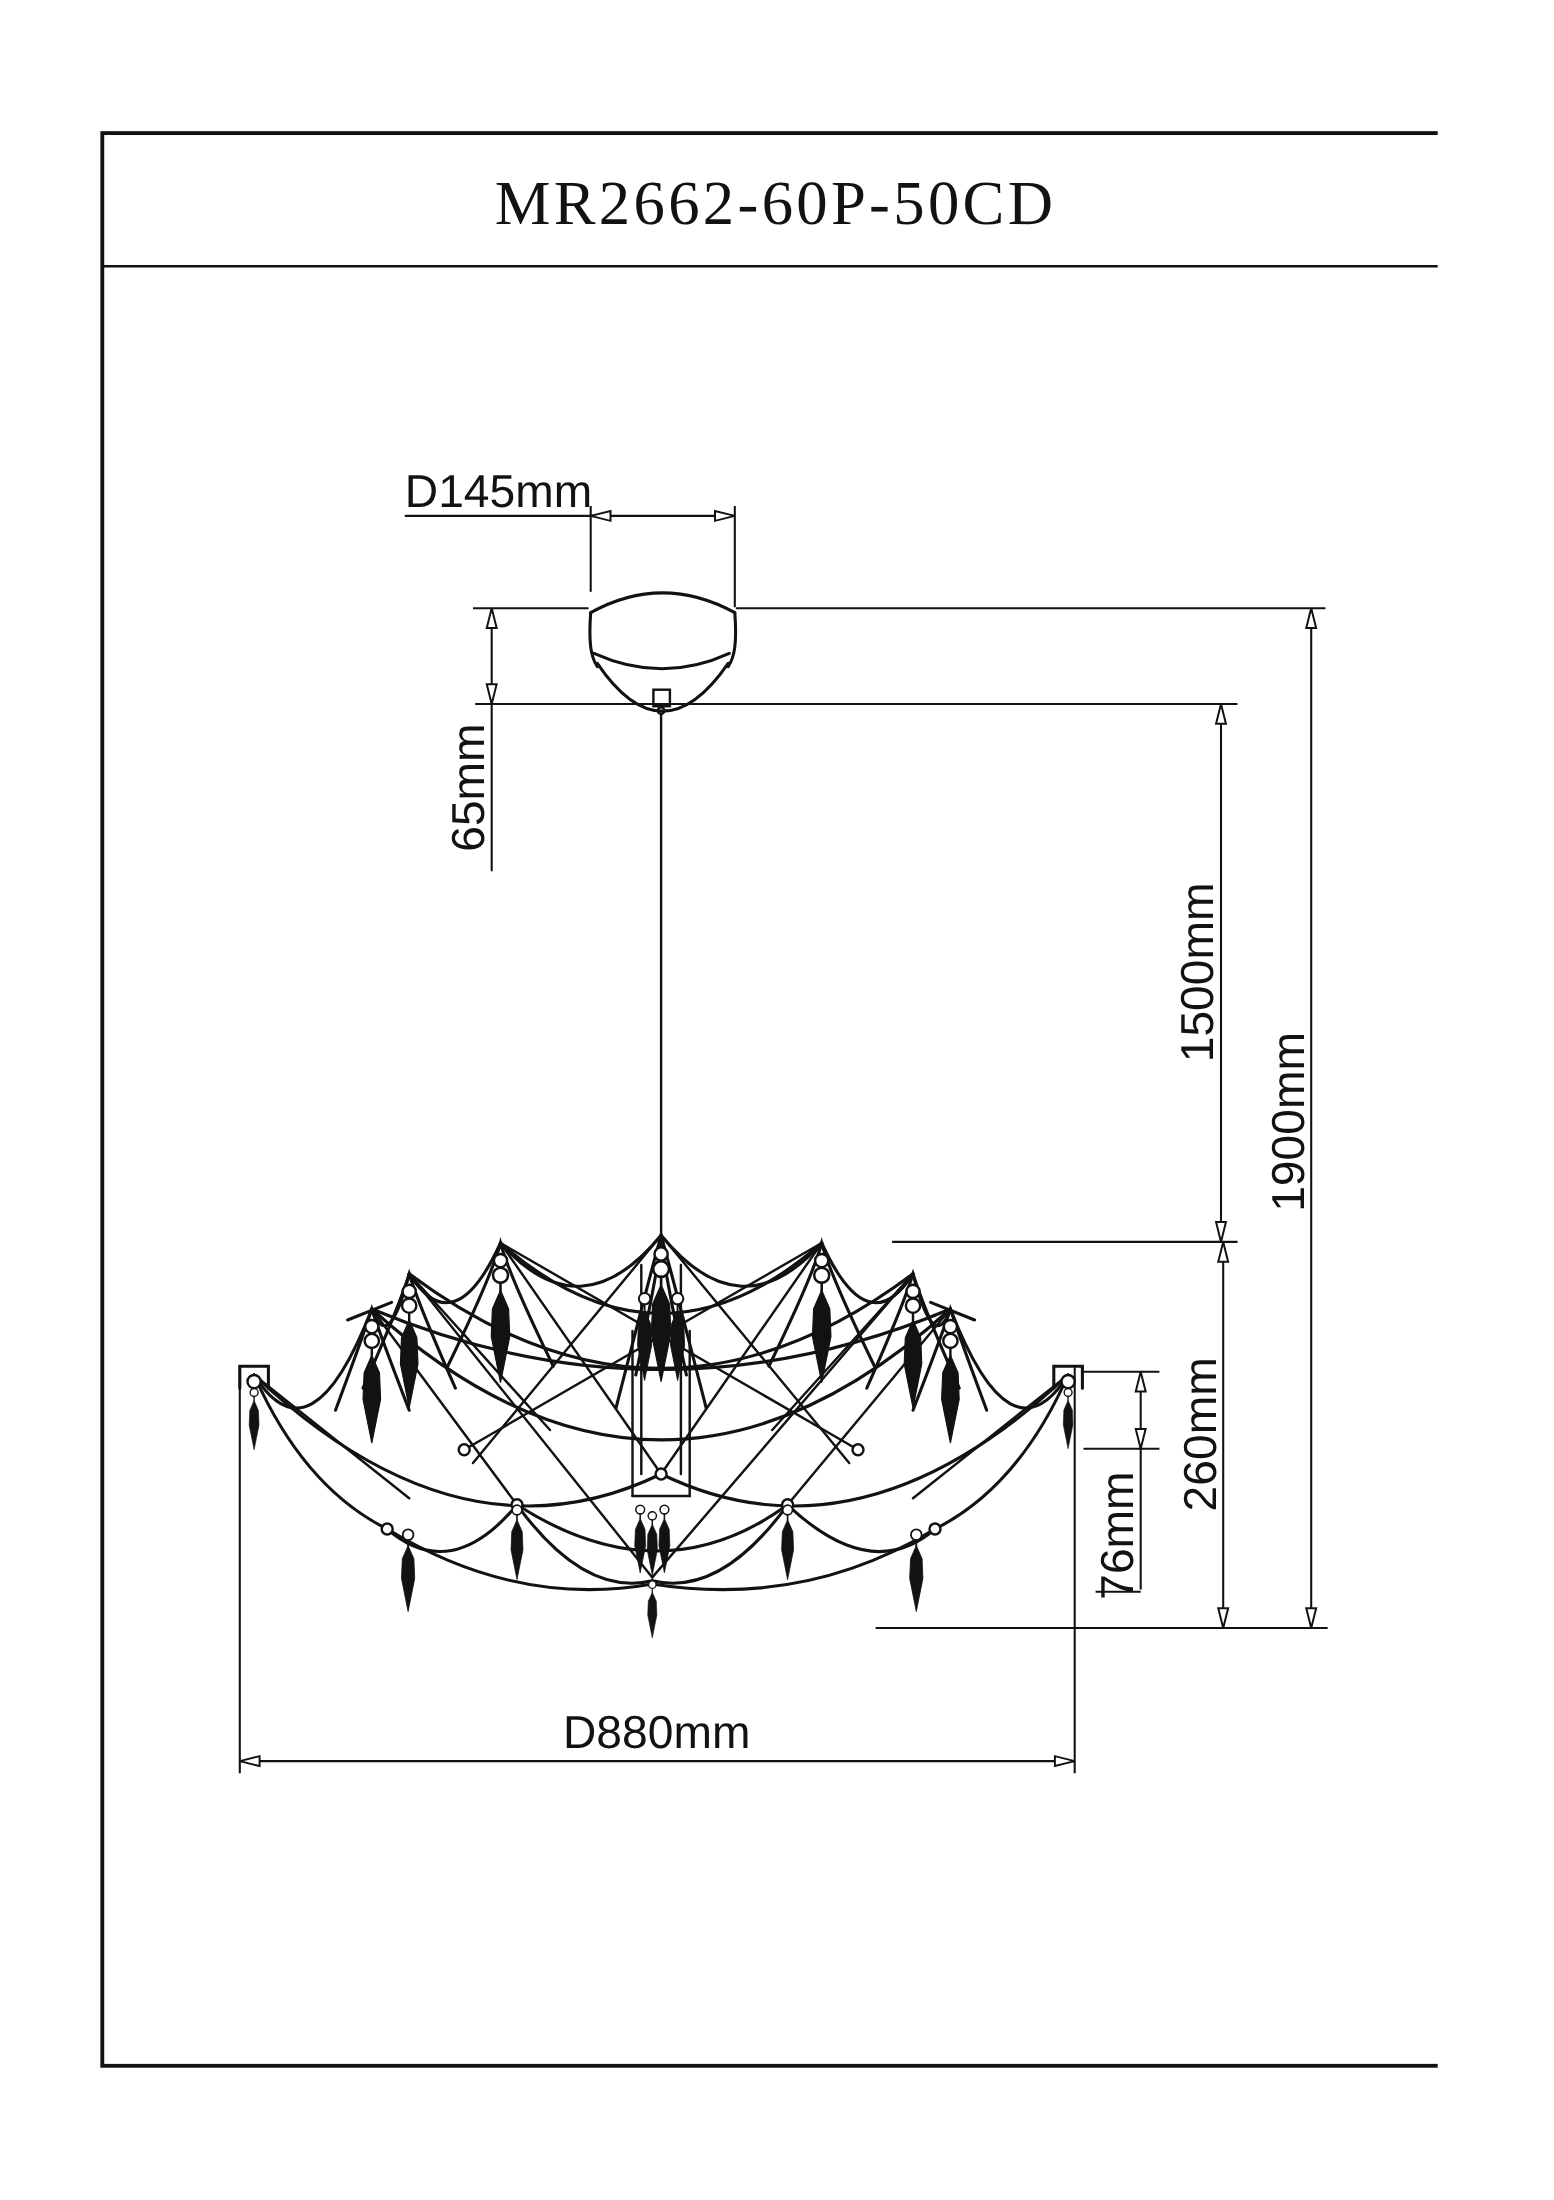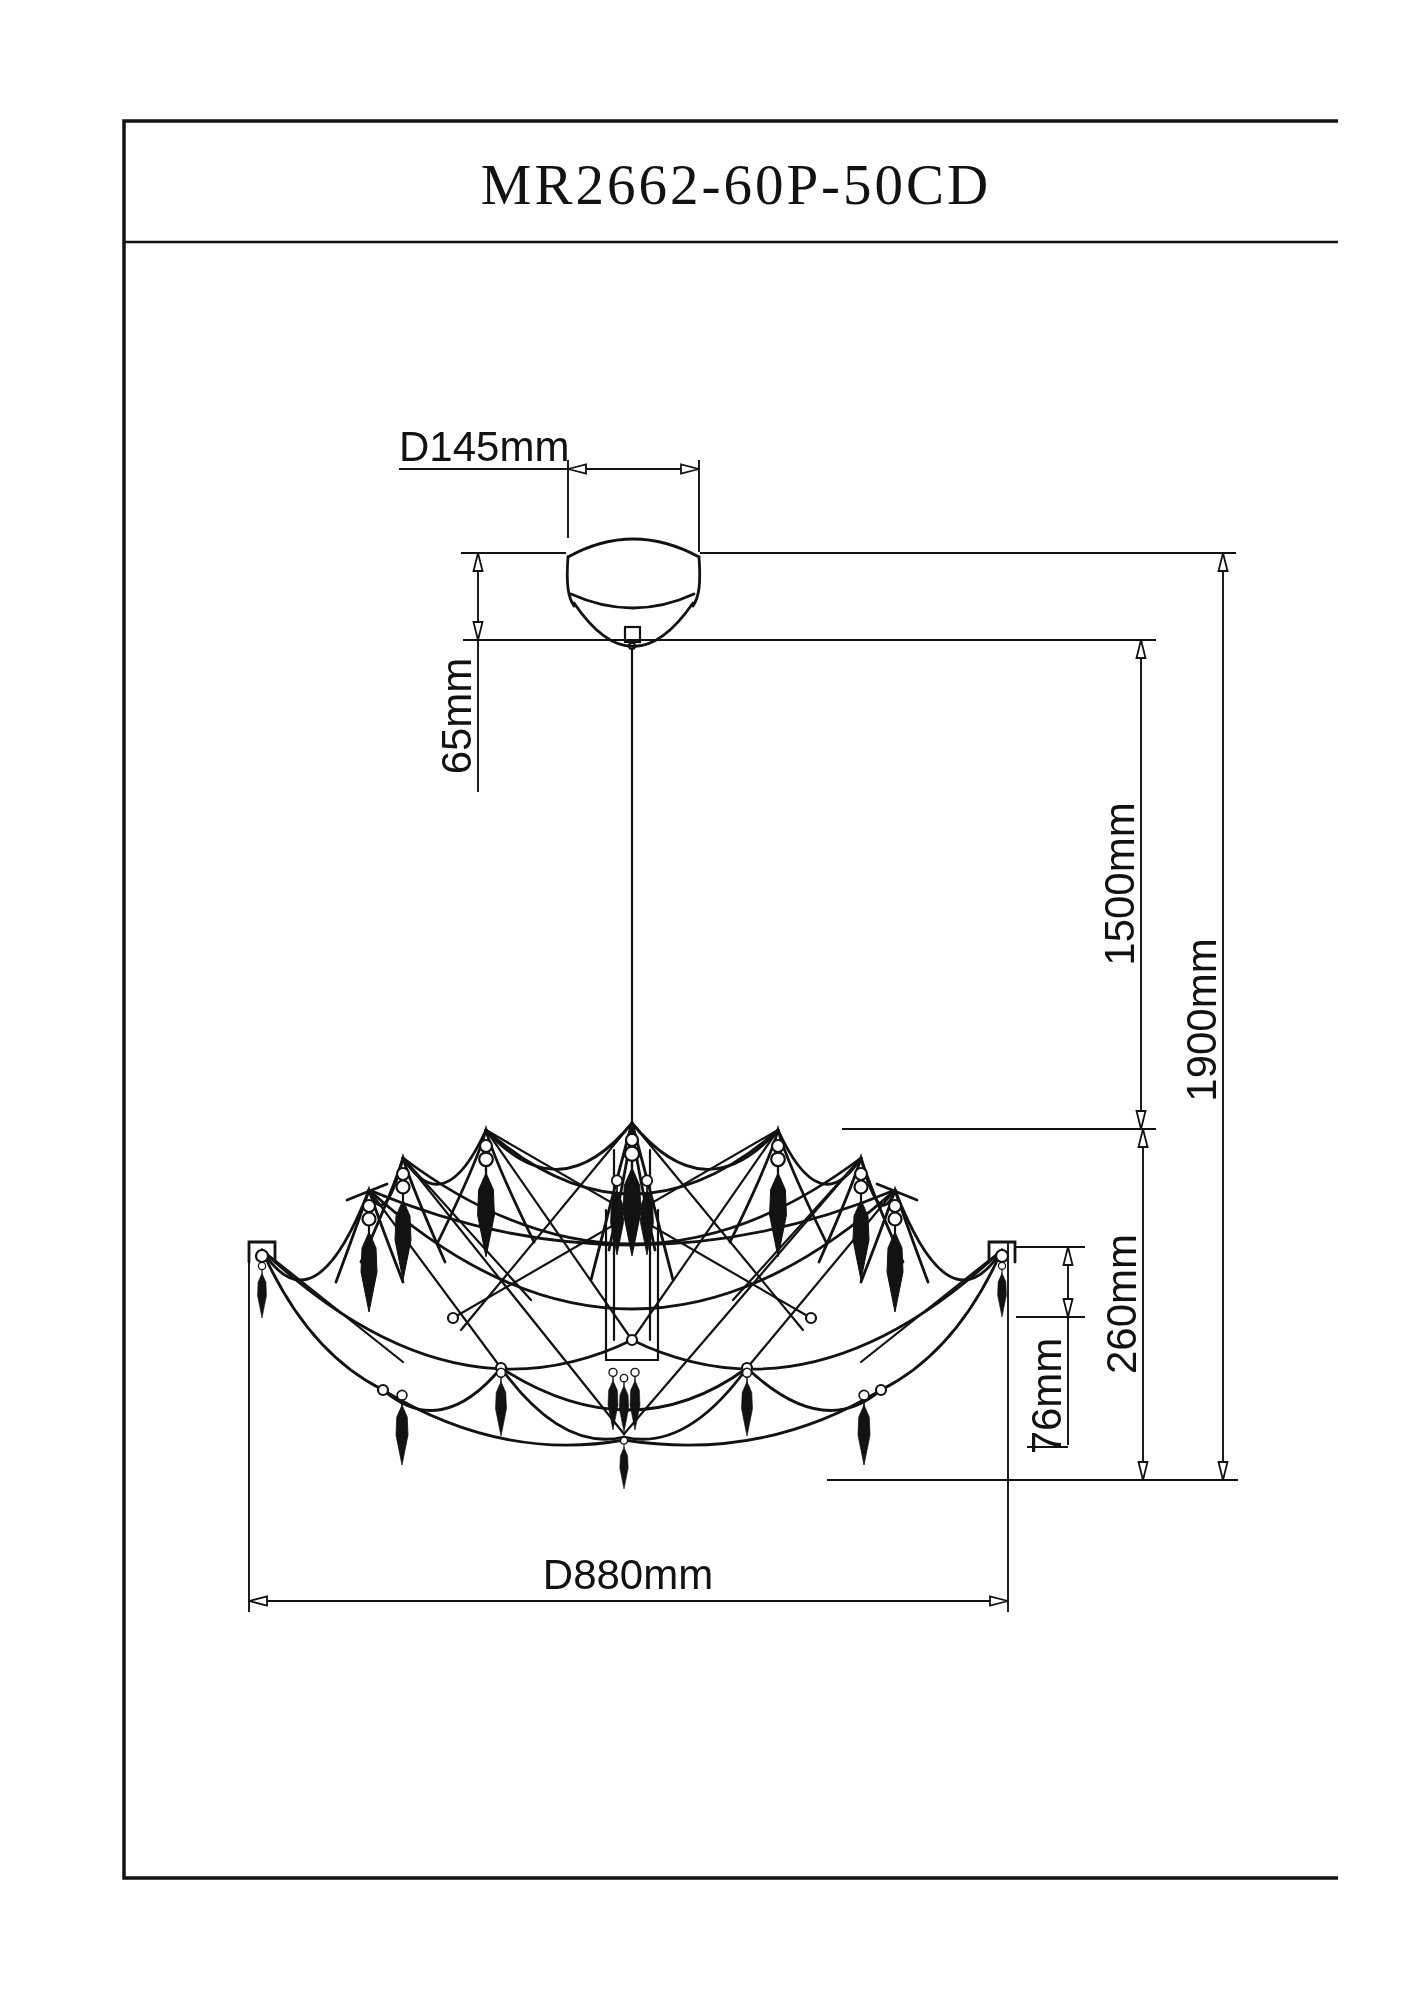--- a/index.html
+++ b/index.html
@@ -1,17 +1,17 @@
 <!DOCTYPE html>
 <html style="--ink: #121212; --bg: #ffffff;"><head>
 <meta charset="utf-8">
 <style>
   :root { --ink:#121212; --bg:#ffffff; }
   html,body { margin:0; padding:0; background:var(--bg); }
-  .page { position:relative; width:1307px; height:2000px; background:var(--bg); overflow:hidden;padding-left:31px; }
+  .page { position:relative; width:1307px; height:2000px; background:var(--bg); overflow:hidden; }
   svg { display:block; }
   .ln   { stroke:var(--ink); stroke-width:2.2; fill:none; stroke-linecap:round; }
   .heavy{ stroke:var(--ink); stroke-width:2.8; fill:none; stroke-linecap:round; }
   .dim  { stroke:var(--ink); stroke-width:1.9; fill:none; }
   .frame{ stroke:var(--ink); stroke-width:3.5; fill:none; }
   .sep  { stroke:var(--ink); stroke-width:2.4; }
   .node { stroke:var(--ink); stroke-width:2.2; fill:#fff; }
   .arrow{ stroke:var(--ink); stroke-width:1.8; fill:#fff; }
   .dim-label { font-family:"Liberation Sans", sans-serif; font-size:42px; fill:var(--ink); }
   .title-label { font-family:"Liberation Serif", serif; font-size:57px; letter-spacing:3px; fill:var(--ink); }

